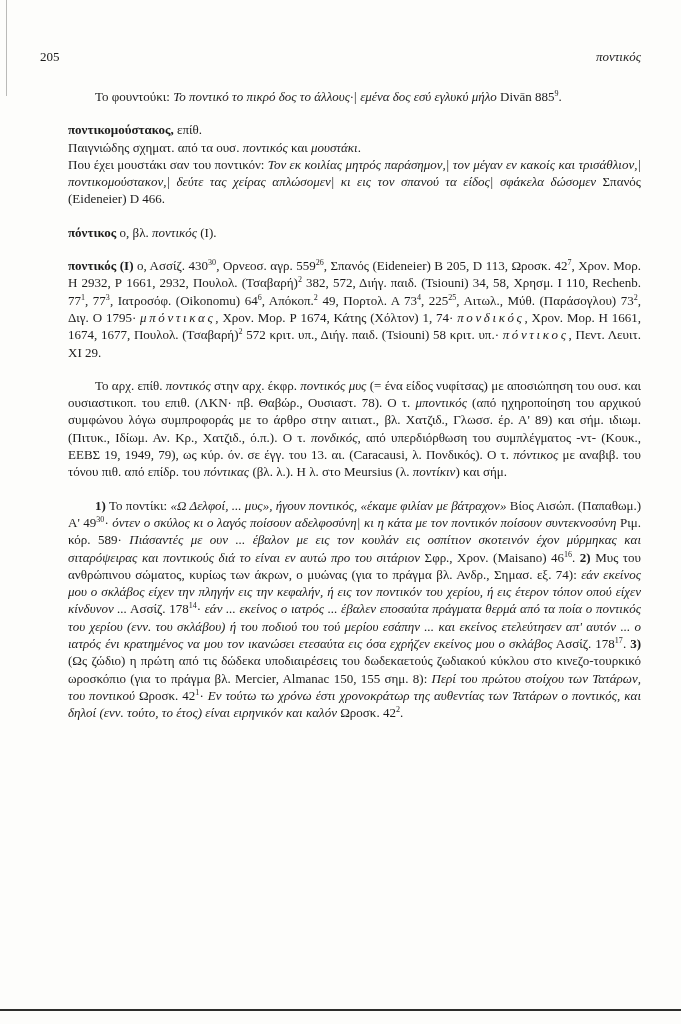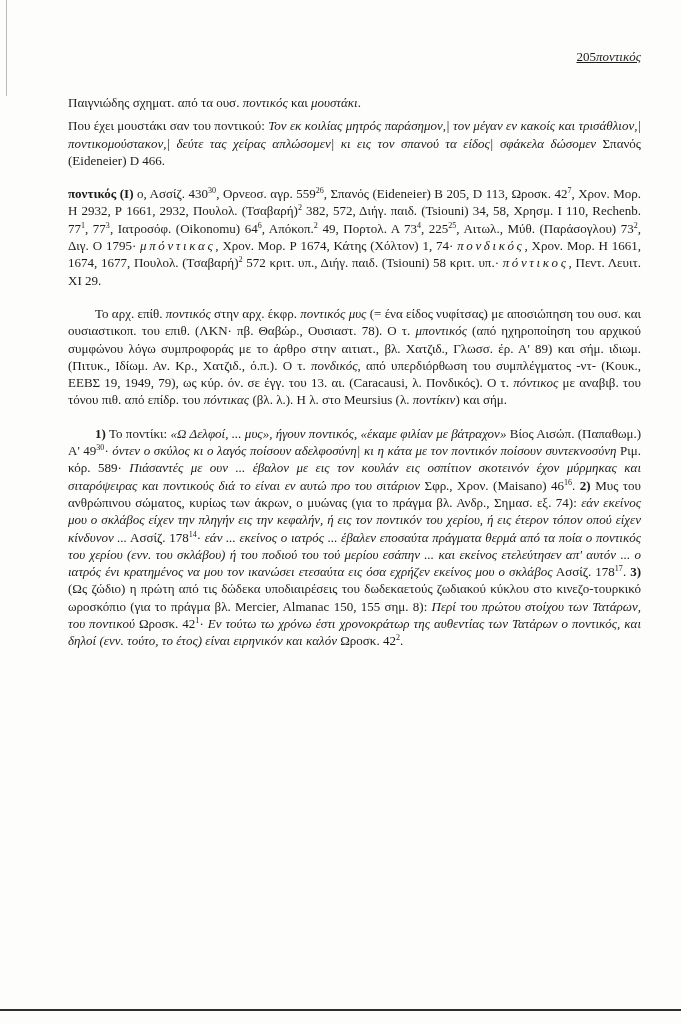--- a/index.html
+++ b/index.html
@@ -13,39 +13,38 @@
     color: #1b1b1b;
     font-family: "Liberation Serif", "DejaVu Serif", serif;
     overflow: hidden;
   }
   .running-header {
     position: absolute;
     top: 48px;
     left: 40px;
     right: 40px;
     display: flex;
-    justify-content: flex-end;
+    justify-content: space-between;
     font-size: 13px;
     line-height: 17px;
-    text-decoration: underline;
   }
   .running-head { font-style: italic; }
   .content {
     position: absolute;
     top: 88px;
     left: 68px;
     right: 40px;
     font-size: 13px;
     line-height: 17.3px;
     text-align: justify;
   }
   p.para { margin: 0; }
   p.indent { text-indent: 27px; }
   p.mt-lg { margin-top: 16px; }
-  p.mt-sm { margin-top: 6px; }
+  p.mt-sm { }
   .b   { font-weight: 700; }
   .i   { font-style: italic; }
   .sup { vertical-align: super; font-size: 0.62em; line-height: 0; }
   .sp  { letter-spacing: 0.2em; font-style: italic; }
   .scan-left {
     position: absolute;
     left: 6px; top: 0;
     width: 1px; height: 96px;
     background: rgba(60,60,60,0.35);
   }
@@ -60,22 +59,25 @@
 <body>
 
 <div class="page">
 
   <div class="running-header">
     <span class="page-number">205</span>
     <span class="running-head">ποντικός</span>
   </div>
 
   <div class="content">
+      <p class="para indent"><span>Το φουντούκι: </span><span class="i">Το ποντικό το πικρό δος το άλλους·| εμένα δος εσύ εγλυκύ μήλο</span><span> Divān 885</span><span class="sup">9</span><span>.</span></p>
+      <p class="para mt-lg"><span class="b">ποντικομούστακος,</span><span> επίθ.</span></p>
       <p class="para mt-sm"><span>Παιγνιώδης σχηματ. από τα ουσ. </span><span class="i">ποντικός</span><span> και </span><span class="i">μουστάκι</span><span>.</span></p>
-      <p class="para mt-sm"><span>Που έχει μουστάκι σαν του ποντικού: </span><span class="i">Τον εκ κοιλίας μητρός παράσημον,| τον μέγαν εν κακοίς και τρισάθλιον,| ποντικομούστακον,| δεύτε τας χείρας απλώσομεν| κι εις τον σπανού τα είδος| σφάκελα δώσομεν</span><span> Σπανός (Eideneier) D 466.</span></p>
+      <p class="para mt-sm"><span>Που έχει μουστάκι σαν του ποντικόν: </span><span class="i">Τον εκ κοιλίας μητρός παράσημον,| τον μέγαν εν κακοίς και τρισάθλιον,| ποντικομούστακον,| δεύτε τας χείρας απλώσομεν| κι εις τον σπανού τα είδος| σφάκελα δώσομεν</span><span> Σπανός (Eideneier) D 466.</span></p>
+      <p class="para mt-lg"><span class="b">πόντικος</span><span> ο, βλ. </span><span class="i">ποντικός</span><span> (Ι).</span></p>
       <p class="para mt-lg"><span class="b">ποντικός (Ι)</span><span> ο, Ασσίζ. 430</span><span class="sup">30</span><span>, Ορνεοσ. αγρ. 559</span><span class="sup">26</span><span>, Σπανός (Eideneier) Β 205, D 113, Ωροσκ. 42</span><span class="sup">7</span><span>, Χρον. Μορ. Η 2932, Ρ 1661, 2932, Πουλολ. (Τσαβαρή)</span><span class="sup">2</span><span> 382, 572, Διήγ. παιδ. (Tsiouni) 34, 58, Χρησμ. Ι 110, Rechenb. 77</span><span class="sup">1</span><span>, 77</span><span class="sup">3</span><span>, Ιατροσόφ. (Oikonomu) 64</span><span class="sup">6</span><span>, Απόκοπ.</span><span class="sup">2</span><span> 49, Πορτολ. Α 73</span><span class="sup">4</span><span>, 225</span><span class="sup">25</span><span>, Αιτωλ., Μύθ. (Παράσογλου) 73</span><span class="sup">2</span><span>, Διγ. Ο 1795· </span><span class="sp">μπόντικας</span><span>, Χρον. Μορ. Ρ 1674, Κάτης (Χόλτον) 1, 74· </span><span class="sp">πονδικός</span><span>, Χρον. Μορ. Η 1661, 1674, 1677, Πουλολ. (Τσαβαρή)</span><span class="sup">2</span><span> 572 κριτ. υπ., Διήγ. παιδ. (Tsiouni) 58 κριτ. υπ.· </span><span class="sp">πόντικος</span><span>, Πεντ. Λευιτ. ΧΙ 29.</span></p>
       <p class="para mt-lg indent"><span>Το αρχ. επίθ. </span><span class="i">ποντικός</span><span> στην αρχ. έκφρ. </span><span class="i">ποντικός μυς</span><span> (= ένα είδος νυφίτσας) με αποσιώπηση του ουσ. και ουσιαστικοπ. του επιθ. (ΛΚΝ· πβ. Θαβώρ., Ουσιαστ. 78). Ο τ. </span><span class="i">μποντικός</span><span> (από ηχηροποίηση του αρχικού συμφώνου λόγω συμπροφοράς με το άρθρο στην αιτιατ., βλ. Χατζιδ., Γλωσσ. έρ. Α' 89) και σήμ. ιδιωμ. (Πιτυκ., Ιδίωμ. Αν. Κρ., Χατζιδ., ό.π.). Ο τ. </span><span class="i">πονδικός</span><span>, από υπερδιόρθωση του συμπλέγματος -ντ- (Κουκ., ΕΕΒΣ 19, 1949, 79), ως κύρ. όν. σε έγγ. του 13. αι. (Caracausi, λ. Πονδικός). Ο τ. </span><span class="i">πόντικος</span><span> με αναβιβ. του τόνου πιθ. από επίδρ. του </span><span class="i">πόντικας</span><span> (βλ. λ.). Η λ. στο Meursius (λ. </span><span class="i">ποντίκιν</span><span>) και σήμ.</span></p>
       <p class="para mt-lg indent"><span class="b">1)</span><span> Το ποντίκι: </span><span class="i">«Ω Δελφοί, ... μυς», ήγουν ποντικός, «έκαμε φιλίαν με βάτραχον»</span><span> Βίος Αισώπ. (Παπαθωμ.) Α' 49</span><span class="sup">30</span><span>· </span><span class="i">όντεν ο σκύλος κι ο λαγός ποίσουν αδελφοσύνη| κι η κάτα με τον ποντικόν ποίσουν συντεκνοσύνη</span><span> Ριμ. κόρ. 589· </span><span class="i">Πιάσαντές με ουν ... έβαλον με εις τον κουλάν εις οσπίτιον σκοτεινόν έχον μύρμηκας και σιταρόψειρας και ποντικούς διά το είναι εν αυτώ προ του σιτάριον</span><span> Σφρ., Χρον. (Maisano) 46</span><span class="sup">16</span><span>. </span><span class="b">2)</span><span> Μυς του ανθρώπινου σώματος, κυρίως των άκρων, ο μυώνας (για το πράγμα βλ. Ανδρ., Σημασ. εξ. 74): </span><span class="i">εάν εκείνος μου ο σκλάβος είχεν την πληγήν εις την κεφαλήν, ή εις τον ποντικόν του χερίου, ή εις έτερον τόπον οπού είχεν κίνδυνον ...</span><span> Ασσίζ. 178</span><span class="sup">14</span><span>· </span><span class="i">εάν ... εκείνος ο ιατρός ... έβαλεν εποσαύτα πράγματα θερμά από τα ποία ο ποντικός του χερίου (ενν. του σκλάβου) ή του ποδιού του τού μερίου εσάπην ... και εκείνος ετελεύτησεν απ' αυτόν ... ο ιατρός ένι κρατημένος να μου τον ικανώσει ετεσαύτα εις όσα εχρήζεν εκείνος μου ο σκλάβος</span><span> Ασσίζ. 178</span><span class="sup">17</span><span>. </span><span class="b">3)</span><span> (Ως ζώδιο) η πρώτη από τις δώδεκα υποδιαιρέσεις του δωδεκαετούς ζωδιακού κύκλου στο κινεζο-τουρκικό ωροσκόπιο (για το πράγμα βλ. Mercier, Almanac 150, 155 σημ. 8): </span><span class="i">Περί του πρώτου στοίχου των Τατάρων, του ποντικού</span><span> Ωροσκ. 42</span><span class="sup">1</span><span>· </span><span class="i">Εν τούτω τω χρόνω έστι χρονοκράτωρ της αυθεντίας των Τατάρων ο ποντικός, και δηλοί (ενν. τούτο, το έτος) είναι ειρηνικόν και καλόν</span><span> Ωροσκ. 42</span><span class="sup">2</span><span>.</span></p>
     </div>
 
   <div class="scan-left"></div>
   <div class="scan-bottom"></div>
 
 </div>
 

